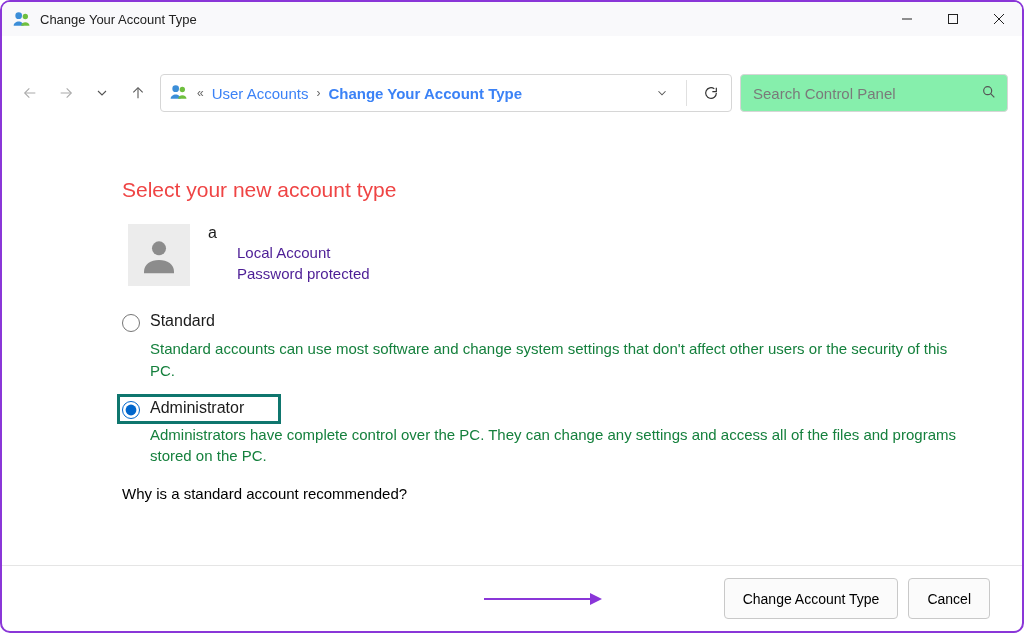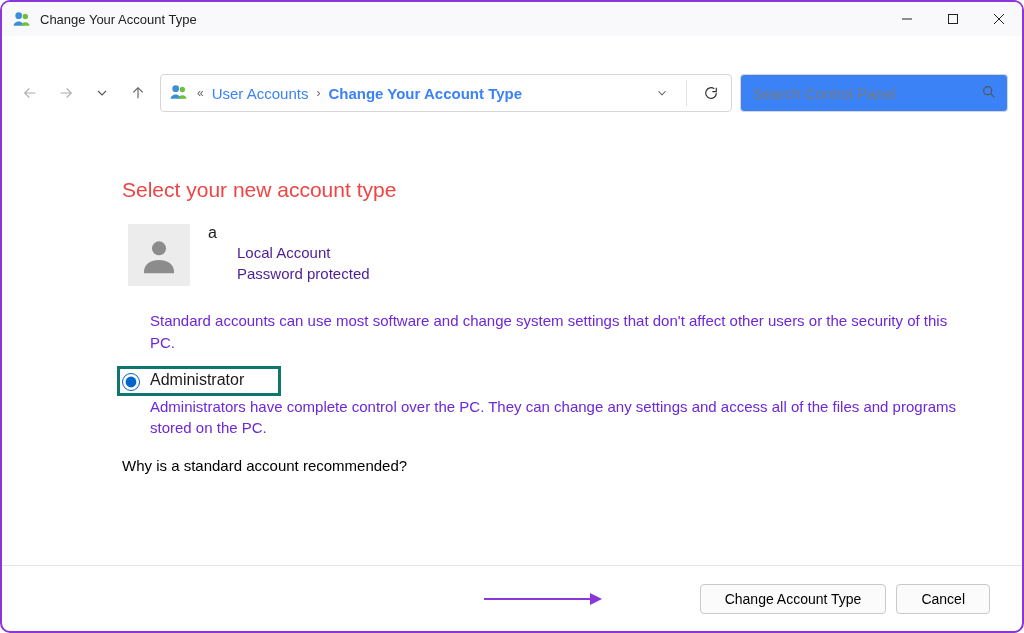--- a/index.html
+++ b/index.html
@@ -80,21 +80,21 @@
   }
   .addr-divider { width:1px; height:26px; background:#e0e0e0; margin:0 4px; }
 
   .searchbox {
     width: 268px; height: 38px;
     border: 1px solid #d6d6d6;
     border-radius: 4px;
     display: flex;
     align-items: center;
     padding: 0 10px;
-    background: #3b82f6;
+    background: #86efac;
     color: #707070;
   }
   .searchbox input {
     flex: 1 1 auto;
     border: none; outline: none;
     font-size: 15px;
     background: transparent;
     color: #222;
   }
   .searchbox input::placeholder { color: #7a7a7a; }
@@ -139,21 +139,21 @@
     width: 18px; height: 18px;
     margin: 2px 0 0 0;
     accent-color: #0066cc;
   }
   .opt-label { font-size: 16px; }
   .opt-desc {
     margin: 0 0 12px 28px;
     max-width: 820px;
     font-size: 15px;
     line-height: 1.45;
-    color: #6d28d9;
+    color: #15803d;
   }
   .highlight {
     border: 3px solid #0f766e;
     display: inline-flex;
     padding: 2px 34px 2px 2px;
     margin-left: -5px;
   }
   .link {
     color: #000000;
     font-size: 15px;
@@ -167,22 +167,22 @@
     height: 66px;
     border-top: 1px solid #e5e5e5;
     display: flex;
     align-items: center;
     justify-content: flex-end;
     padding: 0 32px;
     gap: 10px;
     position: relative;
   }
   .btn {
-    height: 30px;
-    padding: 0 24px;
+    height: 41px;
+    padding: 0 18px;
     border: 1px solid #c9c9c9;
     border-radius: 4px;
     background: #fbfbfb;
     font-size: 14px;
     display: flex; align-items: center;
     cursor: pointer;
   }
   .arrow-annot {
     position: absolute;
     left: 480px; top: 24px;
@@ -303,20 +303,24 @@
           </svg>
       </div>
       <div class="account-info">
         <div class="uname">a</div>
         <div class="line">Local Account</div>
         <div class="line">Password protected</div>
       </div>
     </div>
 
     <div class="options">
+      <label class="option">
+        <input type="radio" name="acct" style="">
+        <span class="opt-label">Standard</span>
+      </label>
       <div class="opt-desc">Standard accounts can use most software and change system settings that don't affect other users or the security of this PC.</div>
 
       <div class="highlight">
         <label class="option" style="margin:0;padding:0">
           <input type="radio" name="acct" checked="" style="">
           <span class="opt-label">Administrator</span>
         </label>
       </div>
       <div class="opt-desc">Administrators have complete control over the PC. They can change any settings and access all of the files and programs stored on the PC.</div>
 

